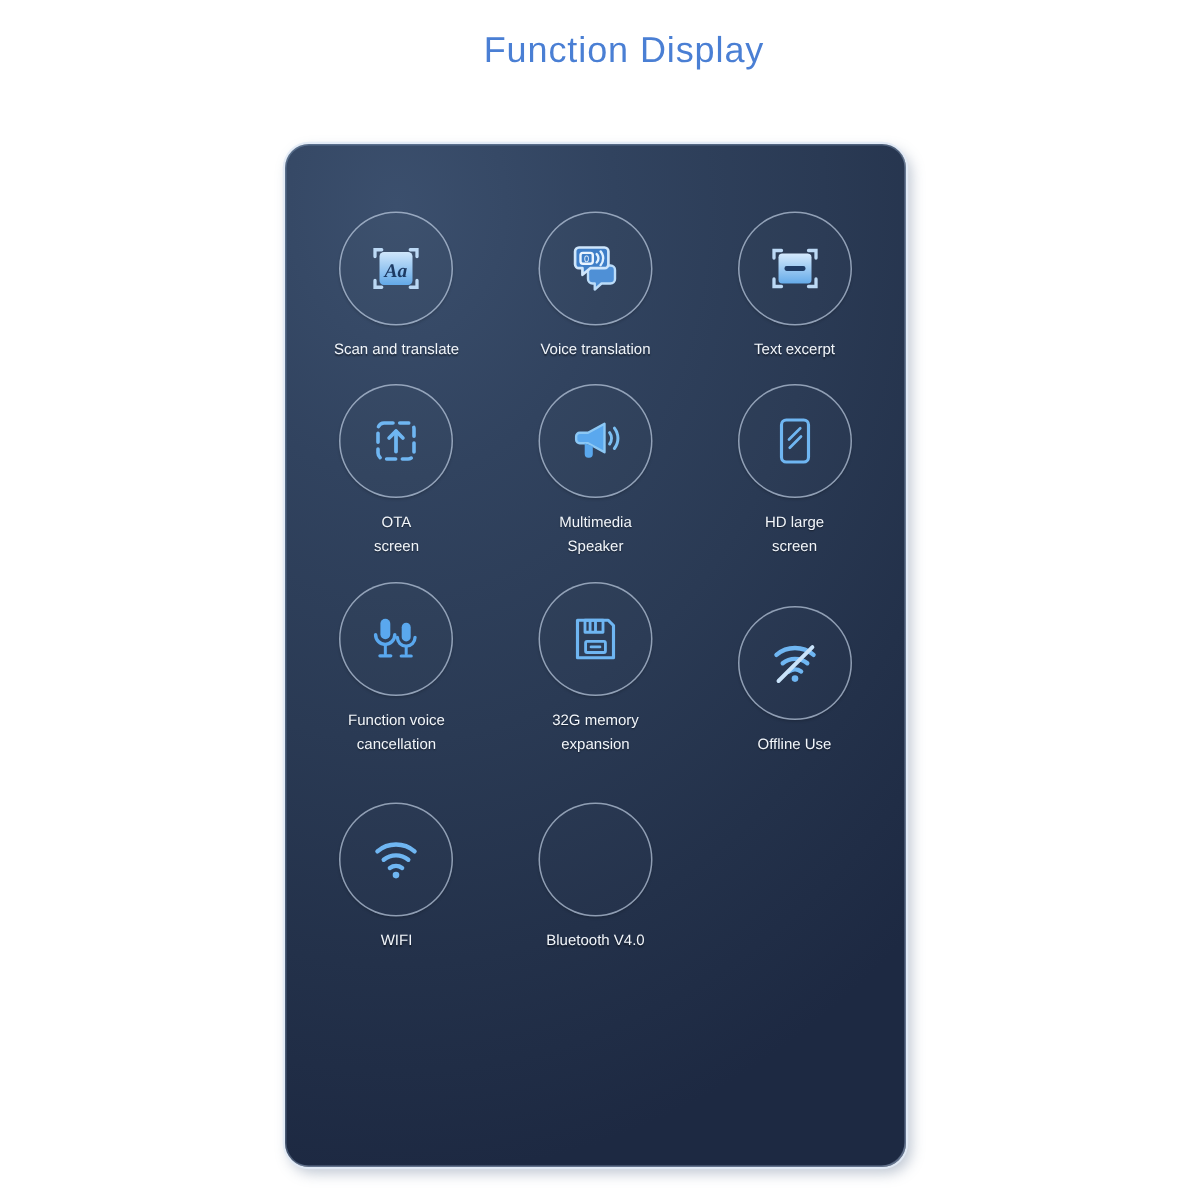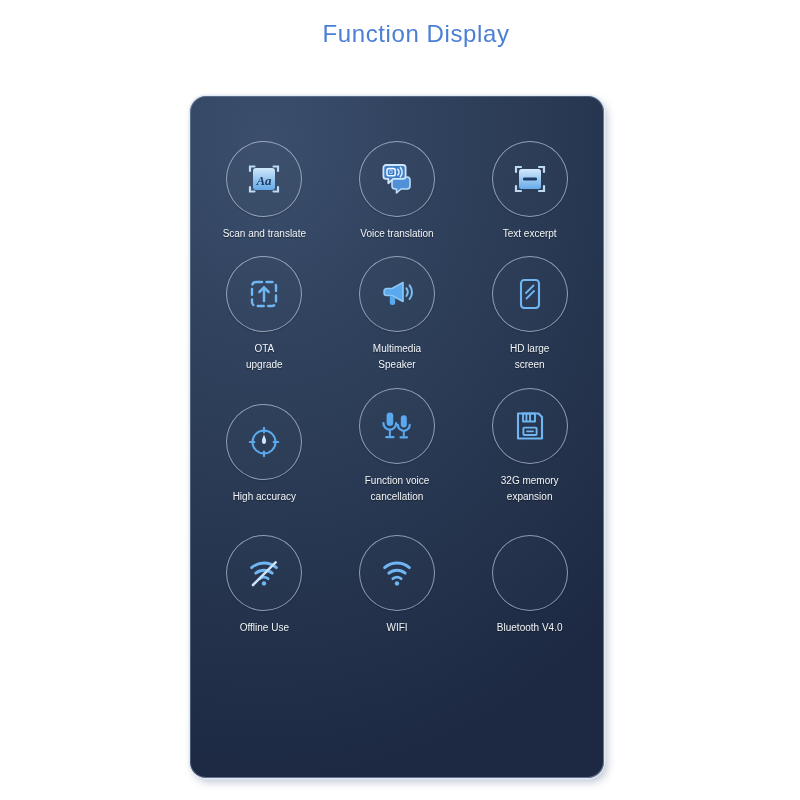--- a/index.html
+++ b/index.html
@@ -182,21 +182,21 @@
       <div class="fn-circle">
         <svg class="fn-icon" viewBox="0 0 40 40">
           <rect x="8" y="8" width="24" height="24" rx="4" fill="none" stroke="#6fb6f2" stroke-width="2.4" stroke-dasharray="6 4.5" stroke-linecap="round"></rect>
           <g fill="none" stroke="#6fb6f2" stroke-width="2.5" stroke-linecap="round" stroke-linejoin="round">
             <path d="M20 27 V13.6"></path>
             <path d="M15.4 18 L20 13.4 L24.6 18"></path>
           </g>
         </svg>
       </div>
       <div class="fn-label">OTA
-upgrade</div>
+screen</div>
     </div>
 
     <div class="fn-cell">
       <div class="fn-circle">
         <svg class="fn-icon" viewBox="0 0 40 40">
           <path d="M9.5 14.5 h5.5 L26 8.5 v19 L15 21.5 H9.5 a2.4 2.4 0 0 1 -2.4 -2.4 v-2.2 a2.4 2.4 0 0 1 2.4 -2.4 z" fill="#5aa8ee" stroke="#8cc8f5" stroke-width="1.6" stroke-linejoin="round"></path>
           <path d="M12.8 21.5 v7.2 a2.4 2.4 0 0 0 2.4 2.4 h0.6 a2.4 2.4 0 0 0 2.4 -2.4 v-5.2 z" fill="#5aa8ee"></path>
           <g fill="none" stroke="#7cc0f4" stroke-width="2" stroke-linecap="round">
             <path d="M29.4 14.4 a6.4 6.4 0 0 1 0 7.6"></path>
             <path d="M32.6 11.4 a11 11 0 0 1 0 13.6"></path>
@@ -214,36 +214,20 @@
           <g stroke="#6fb6f2" stroke-width="1.8" stroke-linecap="round">
             <path d="M16 19 L23.5 11.5"></path>
             <path d="M16.5 24.5 L24 17"></path>
           </g>
         </svg>
       </div>
       <div class="fn-label">HD large
 screen</div>
     </div>
 
-    <div class="fn-cell">
-      <div class="fn-circle">
-        <svg class="fn-icon" viewBox="0 0 40 40">
-          <circle cx="20" cy="20" r="11.5" fill="none" stroke="#59a9ec" stroke-width="2.1"></circle>
-          <g stroke="#59a9ec" stroke-width="2.1" stroke-linecap="round">
-            <path d="M20 5.8 V10.4"></path>
-              <path d="M20 29.6 V34.2"></path>
-            <path d="M5.8 20 H10.4"></path>
-              <path d="M29.6 20 H34.2"></path>
-          </g>
-          <path d="M20 12.6 l2.1 5.3 a2.1 2.1 0 0 1 -4.2 0 z" fill="#cfe8fb"></path>
-          <circle cx="20" cy="19.8" r="2.1" fill="#cfe8fb"></circle>
-        </svg>
-      </div>
-      <div class="fn-label">High accuracy</div>
-    </div>
 
     <div class="fn-cell">
       <div class="fn-circle">
         <svg class="fn-icon" viewBox="0 0 40 40">
           <g fill="#5aa8ee">
             <rect x="9.6" y="6.5" width="6.6" height="13.6" rx="3.3"></rect>
             <path d="M6.4 17.2 a6.4 6.4 0 0 0 12.8 0" fill="none" stroke="#5aa8ee" stroke-width="2.3" stroke-linecap="round"></path>
             <rect x="11.9" y="23.4" width="2" height="7.4" rx="1"></rect>
             <rect x="8.2" y="30.1" width="9.4" height="2.2" rx="1.1"></rect>
           </g>

